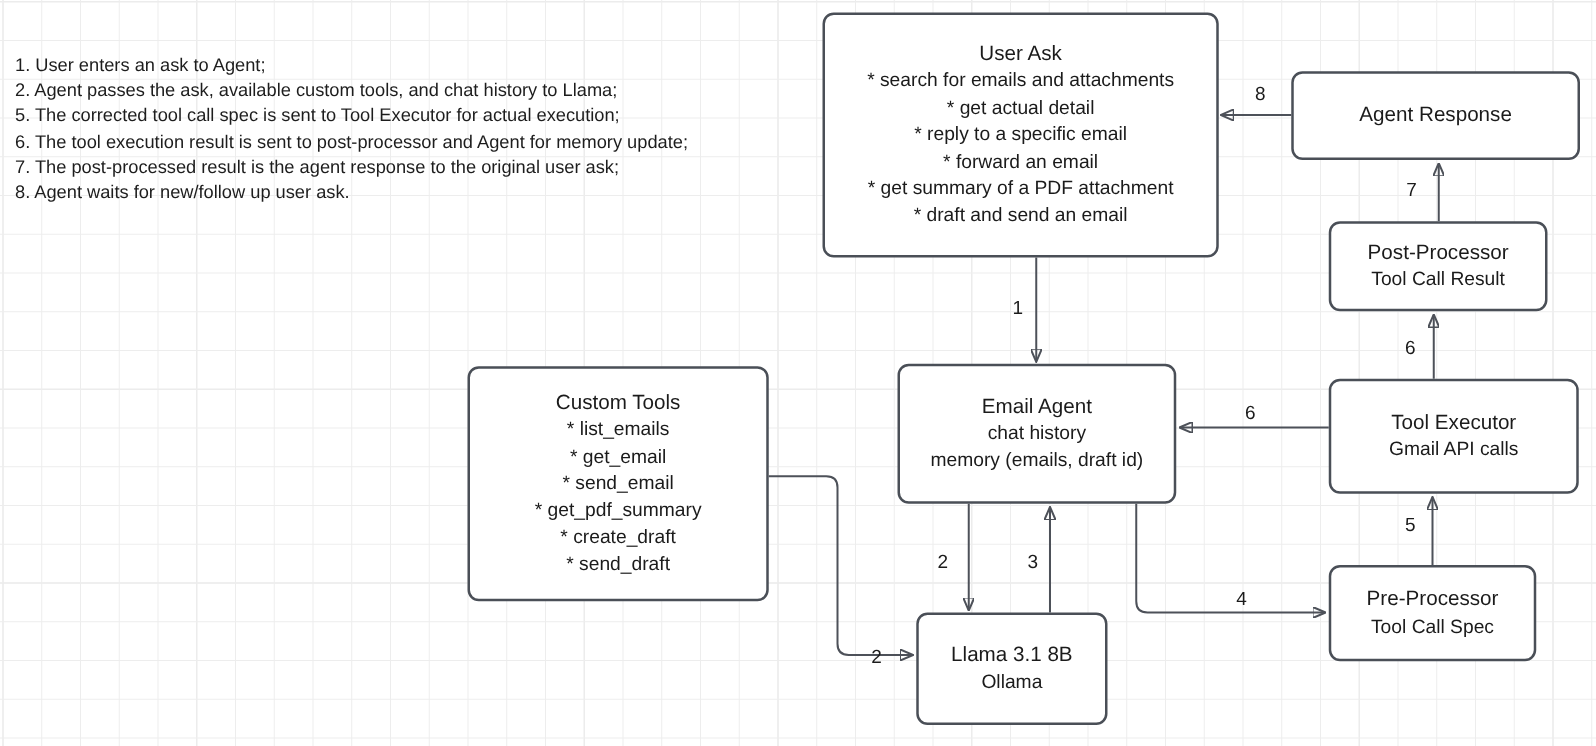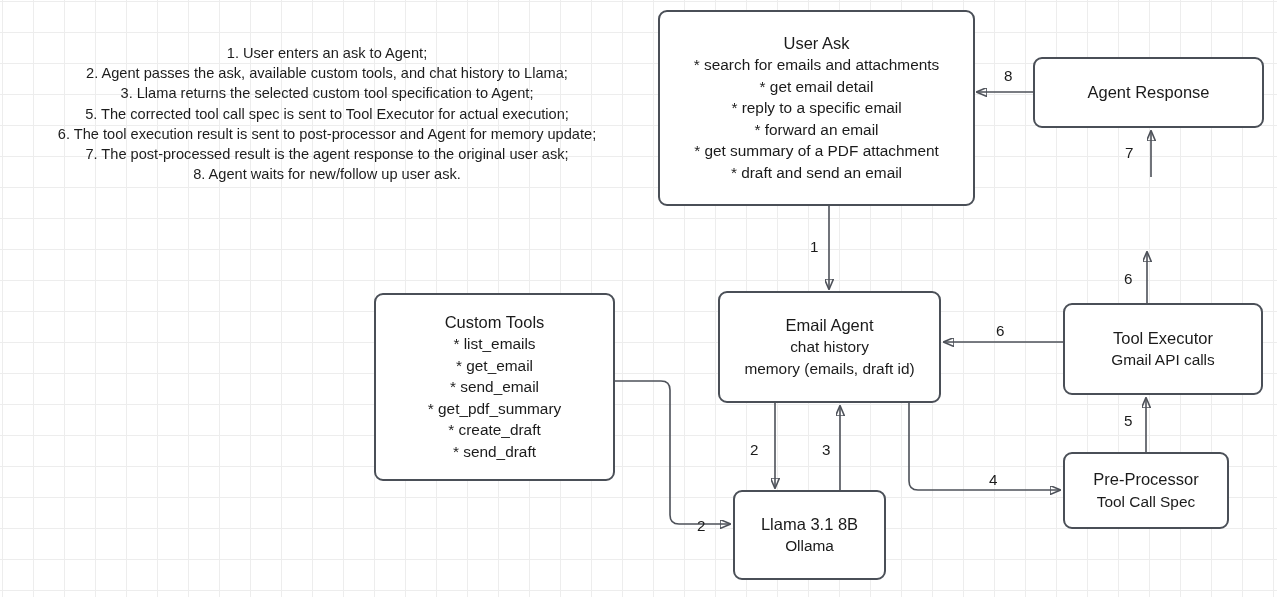--- a/index.html
+++ b/index.html
@@ -33,21 +33,21 @@
   #legend {
     position: absolute;
     left: 12px;
     top: 43px;
     width: 630px;
     font-size: 14.6px;
     line-height: 20.2px;
     color: #1d1d1d;
     white-space: nowrap;
   }
-  #legend .legend-line { display: block; text-align: center; }
+  #legend .legend-line { display: block; }
 
   
   .node {
     position: absolute;
     box-sizing: border-box;
     background: #ffffff;
     border: 2px solid #4a4f57;
     border-radius: 9px;
     display: flex;
     flex-direction: column;
@@ -103,21 +103,20 @@
   }
 </style>
 </head>
 <body>
 
 <div id="canvas">
 
   <div id="legend">
     <span class="legend-line">1. User enters an ask to Agent;</span>
     <span class="legend-line">2. Agent passes the ask, available custom tools, and chat history to Llama;</span>
-    <span class="legend-line">3. Llama returns the selected custom tool specification to Agent;</span>
     <span class="legend-line">5. The corrected tool call spec is sent to Tool Executor for actual execution;</span>
     <span class="legend-line">6. The tool execution result is sent to post-processor and Agent for memory update;</span>
     <span class="legend-line">7. The post-processed result is the agent response to the original user ask;</span>
     <span class="legend-line">8. Agent waits for new/follow up user ask.</span>
   </div>
 
   <svg id="edges" viewBox="0 0 1277 597">
     <defs>
       <marker id="arrow" markerWidth="11" markerHeight="9" refX="10" refY="4.5" orient="auto" markerUnits="userSpaceOnUse">
         <path d="M0,0 L10.5,4.5 L0,9 z" fill="#4d5159" stroke="none"></path>
@@ -162,32 +161,36 @@
   <div class="edge-label" style="left:750px; top:441px;">2</div>
 
   <div class="edge-label" style="left:822px; top:441px;">3</div>
 
   <div class="edge-label" style="left:697px; top:517px;">2</div>
 
   <div class="node" id="node-user-ask">
     <div class="title">User Ask</div>
     <div class="bullets">
       <span>* search for emails and attachments</span>
-      <span>* get email detail</span>
+      <span>* get actual detail</span>
       <span>* reply to a specific email</span>
       <span>* forward an email</span>
       <span>* get summary of a PDF attachment</span>
       <span>* draft and send an email</span>
     </div>
   </div>
 
   <div class="node" id="node-agent-response">
     <div class="title">Agent Response</div>
   </div>
 
+  <div class="node" id="node-post-processor">
+    <div class="title">Post-Processor</div>
+    <div class="sub">Tool Call Result</div>
+  </div>
 
   <div class="node" id="node-tool-executor">
     <div class="title">Tool Executor</div>
     <div class="sub">Gmail API calls</div>
   </div>
 
   <div class="node" id="node-pre-processor">
     <div class="title">Pre-Processor</div>
     <div class="sub">Tool Call Spec</div>
   </div>

